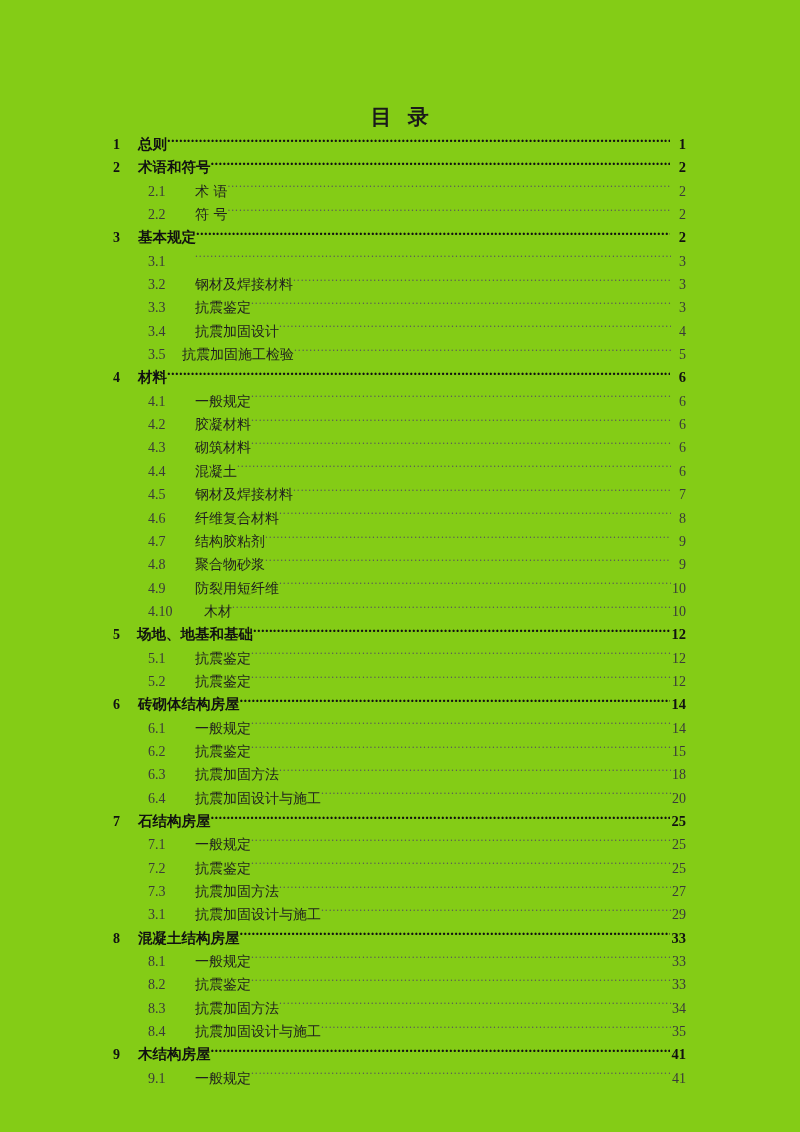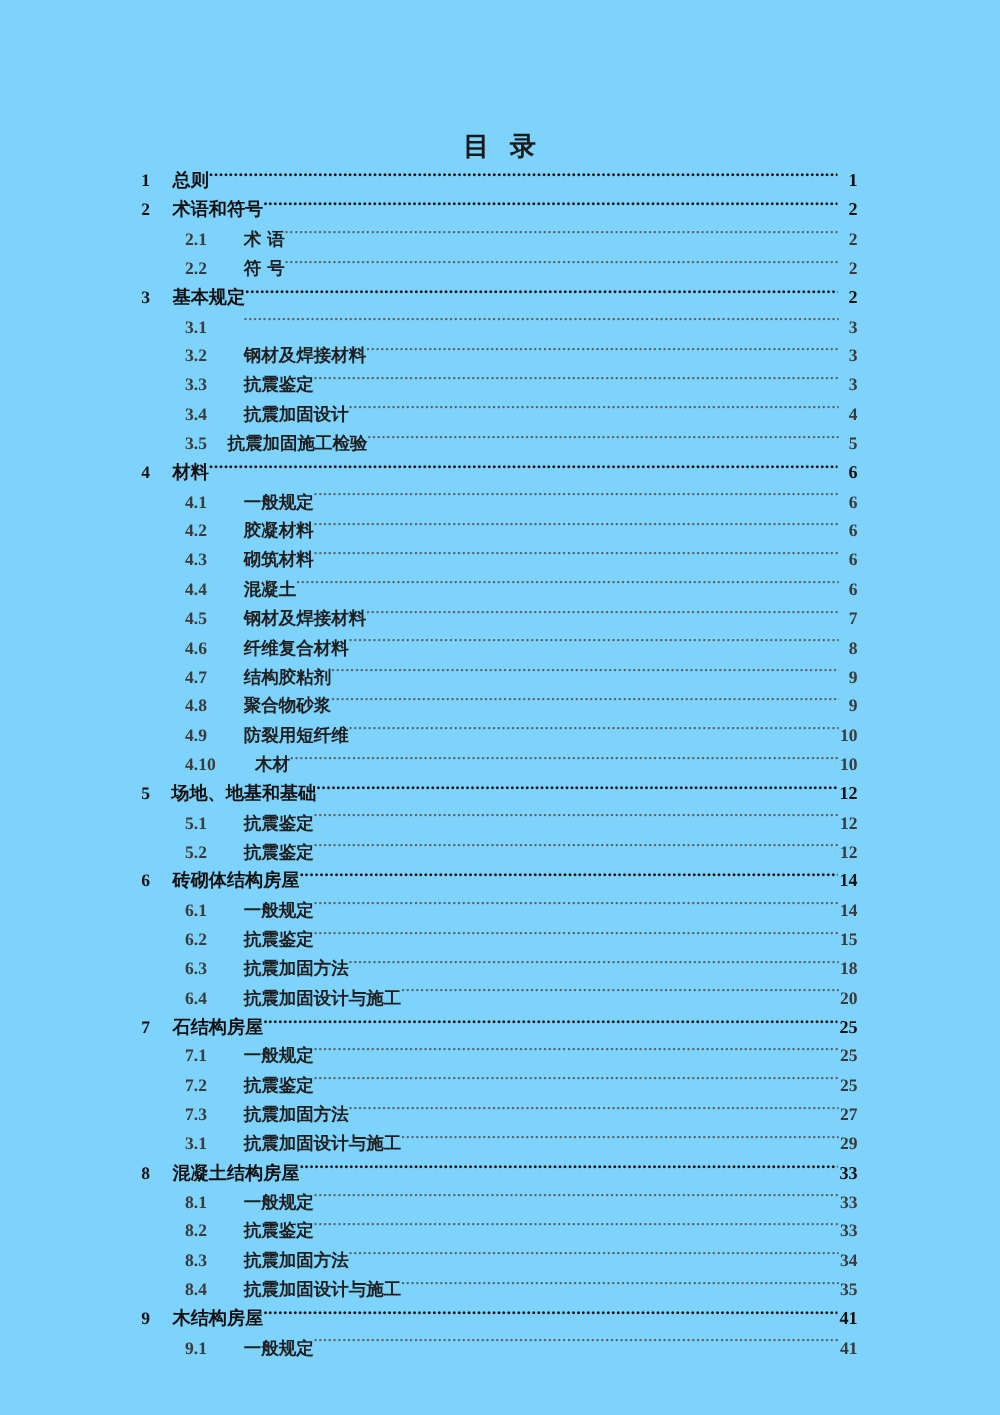--- a/index.html
+++ b/index.html
@@ -16,21 +16,21 @@
     color: #000000;
     -webkit-font-smoothing: none;
   }
 
   .page {
     position: absolute;
     left: 0;
     top: 0;
     width: 800px;
     height: 1132px;
-    background: #7dd3fc;
+    background: #84cc16;
     overflow: hidden;
   }
 
   
   .toc-title {
     position: absolute;
     left: 0;
     top: 103px;
     width: 800px;
     text-align: center;
@@ -124,21 +124,21 @@
     font-size: 14.5px;
     font-weight: bold;
     min-width: 16px;
   }
 
   
   .lvl1.tight .num { width: 24px; }
 
   
   .lvl2 {
-    font-weight: bold;
+    font-weight: normal;
     color: #2b2b2b;
     justify-content: flex-end;
   }
   .lvl2 .num {
     width: 47px;
     margin-left: 35px;
     font-family: "Liberation Serif", "DejaVu Serif", serif;
     font-size: 14px;
     color: #3a3a3a;
   }

